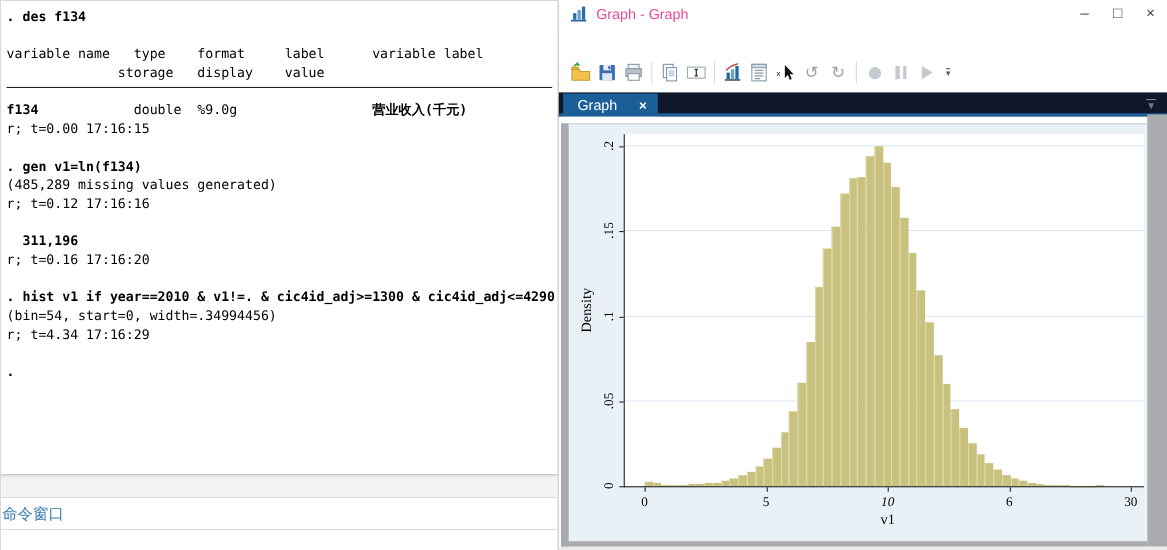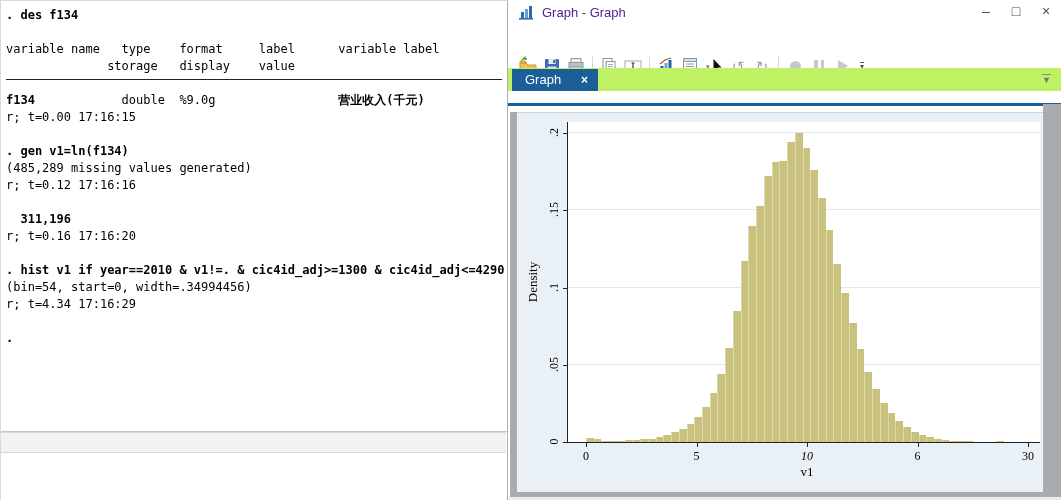--- a/index.html
+++ b/index.html
@@ -18,36 +18,36 @@
   .hscrollbar{position:absolute;left:0;right:1px;top:431px;height:21px;background:#f2f2f2;
     border-top:1px solid #d8d8d8;border-bottom:1px solid #d8d8d8;box-sizing:border-box;}
   .cmd-title{position:absolute;left:0;right:1px;top:452px;height:29px;background:#fff;
     border-bottom:1px solid #d9d9d9;box-sizing:border-box;line-height:28px;
     color:#3b7dab;font-size:14px;padding-left:1px;overflow:hidden;}
   .cmd-input{position:absolute;left:0;right:1px;top:481px;bottom:0;background:#fff;}
   
   .graph-window{position:absolute;left:508px;top:0;width:553px;height:500px;background:#fff;}
   .titlebar{position:absolute;left:0;top:0;width:553px;height:26px;background:#fff;}
   .app-icon{position:absolute;left:10px;top:5px;width:17px;height:16px;}
-  .title-text{position:absolute;left:34px;top:0;height:26px;line-height:26px;font-size:13px;color:#4c1d95;}
+  .title-text{position:absolute;left:34px;top:0;height:26px;line-height:26px;font-size:13px;color:#ec4899;}
   .win-btn{position:absolute;top:0;width:24px;height:24px;text-align:center;line-height:22px;
     font-size:14px;color:#4a4a4a;cursor:default;}
   .menubar{position:absolute;left:4px;top:26px;height:26px;line-height:26px;white-space:nowrap;}
   .menu-item{display:inline-block;padding:0 10px;font-size:13px;color:#1c1c1c;}
   .toolbar{position:absolute;left:8px;top:52px;height:28px;display:flex;align-items:center;}
   .tbtn{width:24px;height:24px;display:flex;align-items:center;justify-content:center;position:relative;}
   .tsep{width:1px;height:20px;background:#d9d9d9;margin:0 4px;}
   .glyph-gray{color:#9aa3ab;font-size:15px;line-height:1;}
   .rec-circle{width:11px;height:11px;border-radius:50%;background:#c3c9cf;}
   .pause-bars{display:flex;gap:3px;}
   .pause-bars i{display:block;width:3.5px;height:12px;background:#c3c9cf;}
   .play-tri{width:0;height:0;border-left:10px solid #c3c9cf;border-top:6px solid transparent;border-bottom:6px solid transparent;}
   .more-caret{font-size:8px;color:#555;border-top:1px solid #555;padding-top:1px;line-height:6px;}
   
-  .tabbar{position:absolute;left:0;top:68px;width:553px;height:23px;background:#bef264;}
+  .tabbar{position:absolute;left:0;top:84px;width:553px;height:23px;background:#0f172a;}
   .tab-active{position:absolute;left:4px;top:1px;width:86px;height:22px;background:#1c5f98;
     color:#fff;font-size:13px;line-height:22px;}
   .tab-label{position:absolute;left:13px;}
   .tab-close{position:absolute;right:10px;top:0;font-weight:bold;font-size:12px;line-height:22px;}
   .tab-underline{position:absolute;left:0;top:103px;width:553px;height:3px;background:#1c5f98;}
   .tabbar-caret{position:absolute;right:10px;top:6px;font-size:9px;color:#777;border-top:1px solid #888;
     padding-top:1px;line-height:8px;}
   
   .canvas-outer{position:absolute;left:0;top:106px;width:553px;height:394px;background:#fff;}
   .gray-left{position:absolute;left:2px;top:6px;width:7px;height:385px;background:#a9abae;}
@@ -95,20 +95,23 @@
       <div class="rline"><span>r; t=0.16 17:16:20</span></div>
       <div class="rline">&nbsp;</div>
       <div class="rline"><span class="b">. hist v1 if year==2010 &amp; v1!=. &amp; cic4id_adj&gt;=1300 &amp; cic4id_adj&lt;=4290</span></div>
       <div class="rline"><span>(bin=54, start=0, width=.34994456)</span></div>
       <div class="rline"><span>r; t=4.34 17:16:29</span></div>
       <div class="rline">&nbsp;</div>
       <div class="rline"><span class="b">.</span></div>
     </div>
   <div class="results-bottom-border"></div>
   <div class="hscrollbar"></div>
+  <div class="cmd-title">
+    <span>命令窗口</span>
+  </div>
   <div class="cmd-input"></div>
 </section>
 
 <section class="graph-window">
 
   <div class="titlebar">
     <span class="app-icon">
       <svg width="17" height="16" viewBox="0 0 17 16">
         <rect x="1" y="13" width="14" height="1.6" fill="#2e6ca8"></rect>
         <rect x="3" y="7" width="3" height="6" fill="#2e6ca8"></rect>

